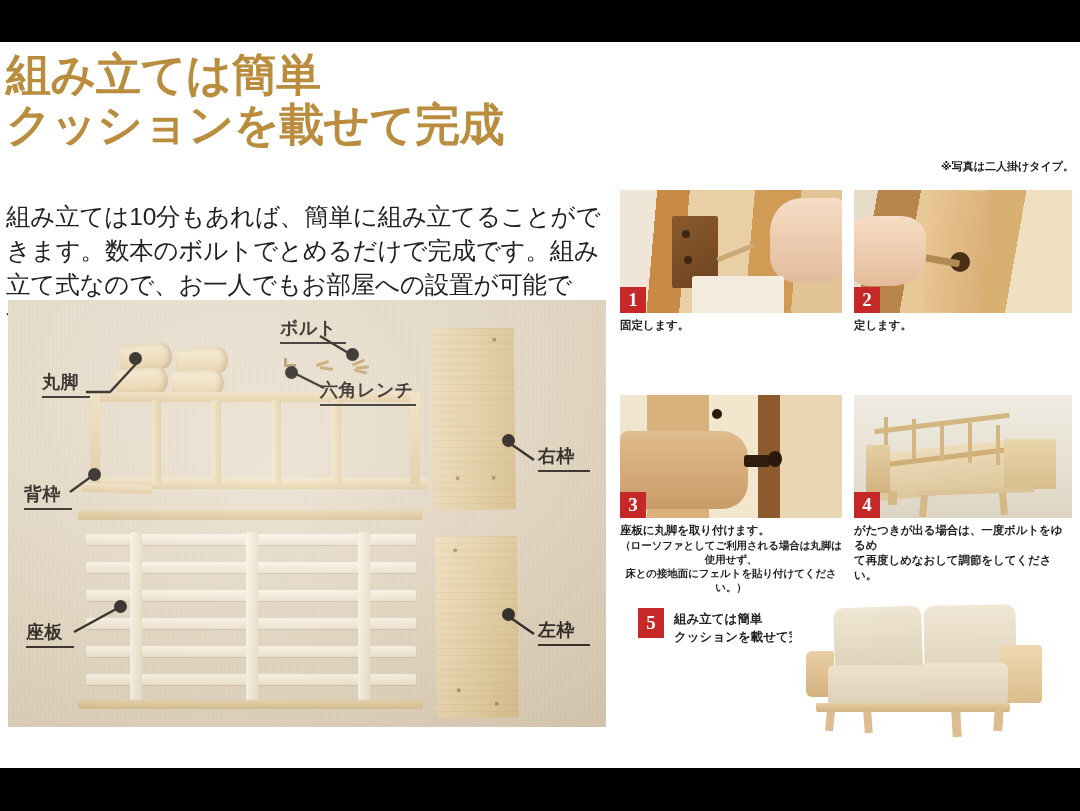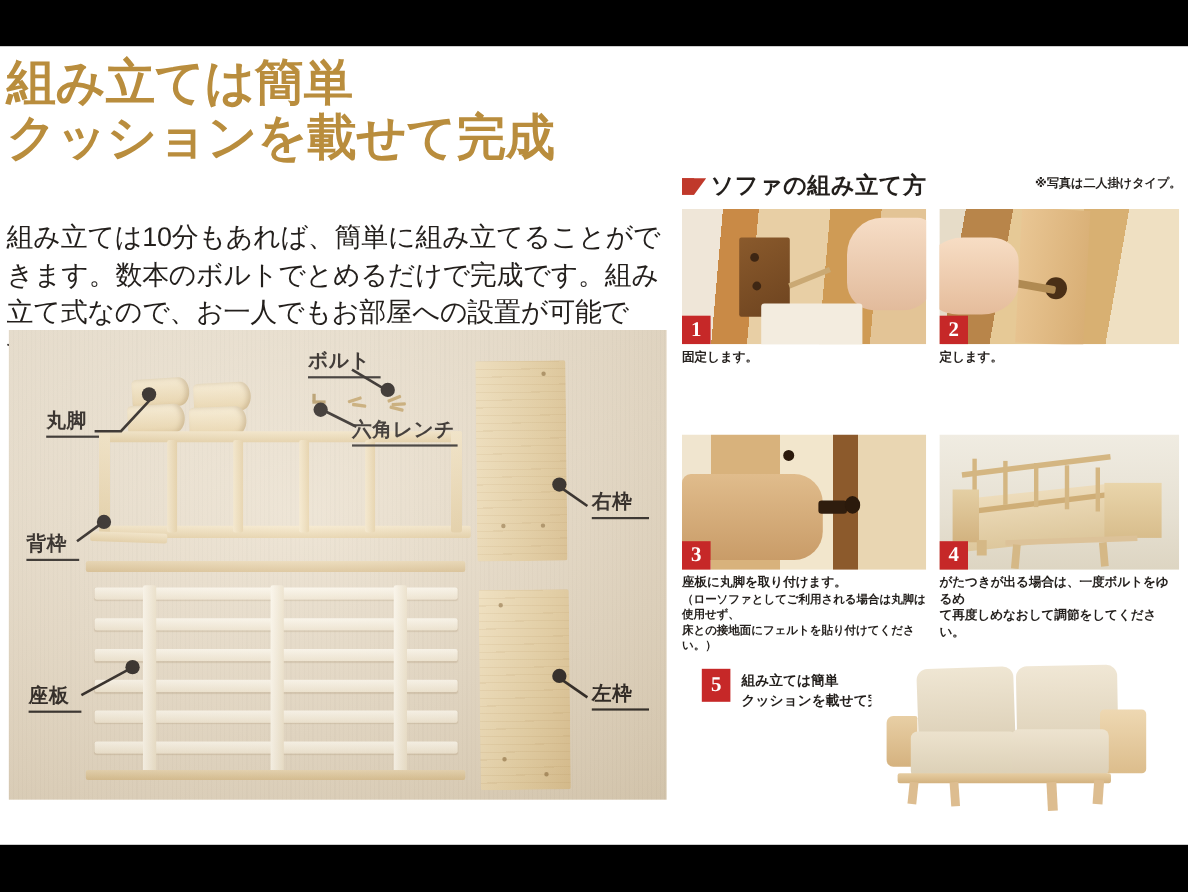--- a/index.html
+++ b/index.html
@@ -282,20 +282,21 @@
     font-size: 11.5px;
     font-weight: bold;
     line-height: 15px;
     color: #231f1c;
     letter-spacing: -0.1px;
   }
   .step-caption .sub {
     font-weight: bold;
     font-size: 10.5px;
     line-height: 14px;
+    text-align: center;
   }
 
   
   .scene-bracket {
     position: absolute; inset: 0;
     background:
       linear-gradient(95deg, #efe6d8 0 16%, #c98a46 16% 30%, #e8cfa5 30% 58%, #cf9b55 58% 78%, #e3c496 78% 100%);
   }
   .scene-bolt {
     position: absolute; inset: 0;
@@ -487,23 +488,20 @@
         <svg class="leader" style="left:500px; top:314px; width:34px; height:24px;">
           <polyline points="0,2 26,20" fill="none" stroke="#1b1512" stroke-width="2.4"></polyline>
         </svg>
         <div class="dot" style="left:494px; top:308px;"></div>
 
       </div>
     </div>
 
     <div id="right-col">
 
-      <div id="steps-title">
-        <span class="tri"></span><span>ソファの組み立て方</span>
-      </div>
       <div id="steps-note">※写真は二人掛けタイプ。</div>
 
       <div class="step-cell" style="left:8px; top:148px; width:222px;">
         <div class="step-photo">
           <div class="scene-bracket"></div>
           <div class="ph" style="left:52px; top:26px; width:46px; height:72px; background:linear-gradient(150deg,#8a5a2c,#6d431f); border-radius:2px;"></div>
           <div class="ph" style="left:62px; top:40px; width:8px; height:8px; border-radius:50%; background:#3e2613;"></div>
           <div class="ph" style="left:64px; top:66px; width:8px; height:8px; border-radius:50%; background:#3e2613;"></div>
           <div class="ph" style="left:96px; top:60px; width:40px; height:5px; background:#caa974; transform:rotate(-22deg);"></div>
           <div class="ph" style="left:150px; top:8px; width:80px; height:84px; border-radius:40% 20% 36% 30%; background:linear-gradient(180deg,#f6ddc6,#e2bb9c);"></div>

